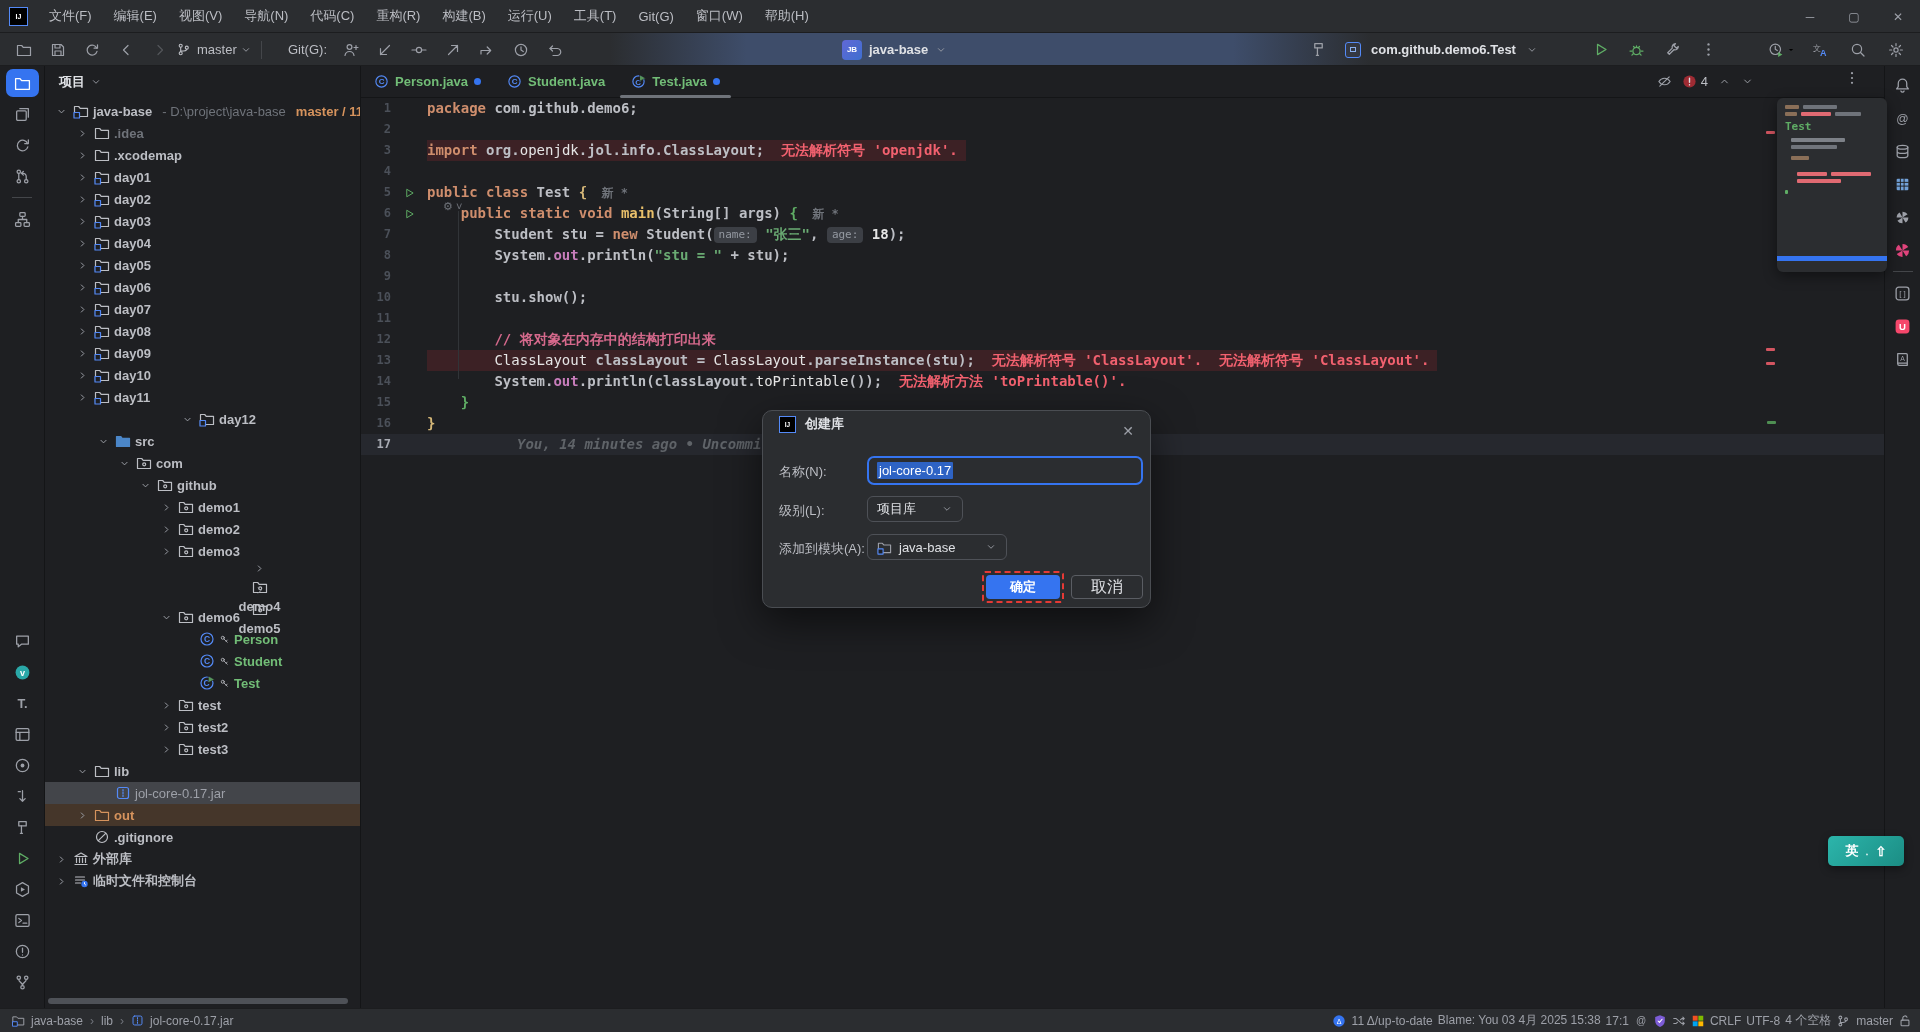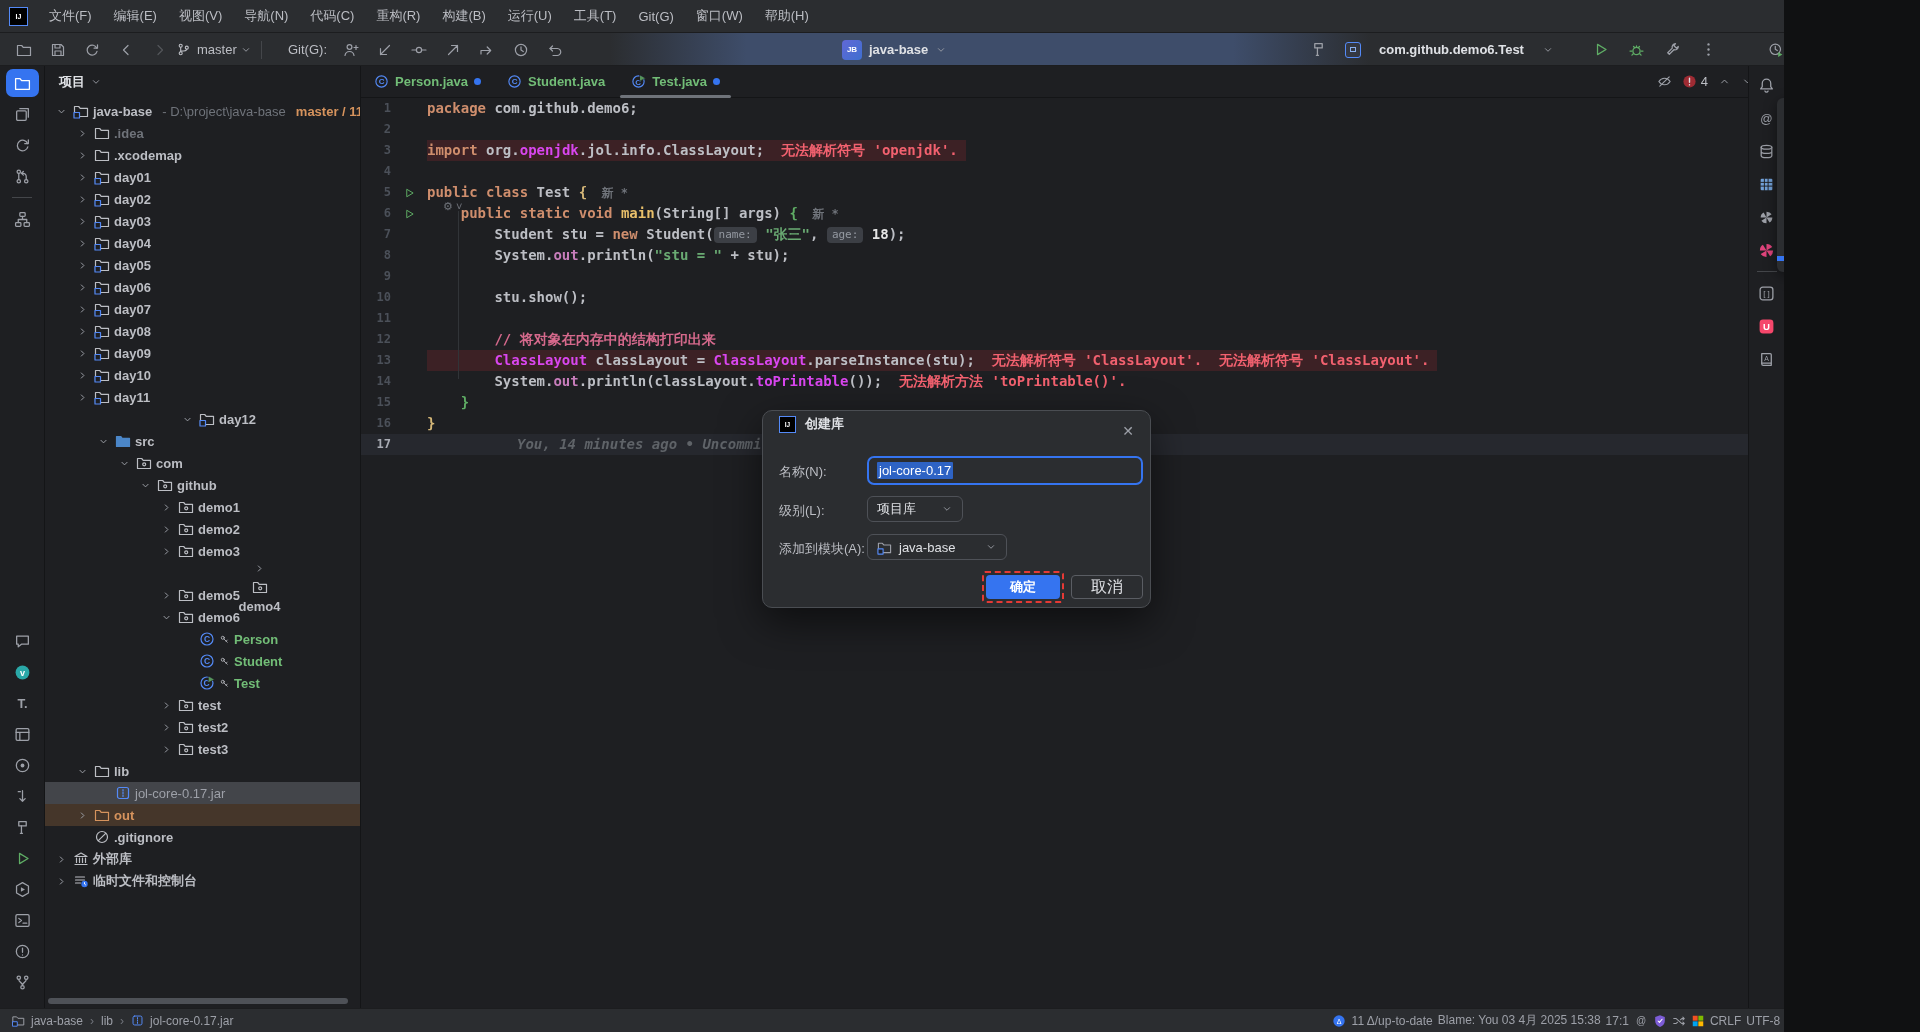--- a/index.html
+++ b/index.html
@@ -1,18 +1,18 @@
 <!DOCTYPE html>
 <html><head>
 <meta charset="utf-8">
 <style>
   *{margin:0;padding:0;box-sizing:border-box;}
   html,body{background:#101112;}
   body{font-family:"Liberation Sans",sans-serif;}
-  #app{position:relative;width:1784px;height:1032px;background:#1e1f22;color:#bcbec4;overflow:hidden;font-size:13px;}
+  #app{position:relative;width:1920px;height:1032px;background:#1e1f22;color:#bcbec4;overflow:hidden;font-size:13px;}
   svg{display:block;}
   .ico{display:inline-flex;align-items:center;justify-content:center;flex:0 0 auto;}
   .ico svg{stroke:currentColor;fill:none;stroke-width:1.2;stroke-linecap:round;stroke-linejoin:round;}
 
   
   #menubar{position:absolute;left:0;top:0;width:1920px;height:33px;background:#2b2d30;display:flex;align-items:center;border-bottom:1px solid #1c1d1f;}
   #logo{width:19px;height:19px;margin:0 10px 0 9px;background:#000;border:1px solid #548af7;color:#fff;font-size:7px;font-weight:700;display:flex;align-items:center;justify-content:center;letter-spacing:0;}
   .menu-item{padding:0 11px;height:33px;display:flex;align-items:center;color:#bcbec4;cursor:default;}
   #win-controls{position:absolute;right:0;top:0;height:33px;display:flex;}
   #win-controls span{width:44px;height:33px;display:flex;align-items:center;justify-content:center;color:#9da0a8;font-size:12px;}
@@ -23,21 +23,21 @@
   .tb{position:absolute;top:0;height:33px;display:flex;align-items:center;color:#9da0a8;}
   .tbtn{width:28px;height:28px;border-radius:4px;display:flex;align-items:center;justify-content:center;color:#9da0a8;}
   .tbtn.dim{color:#54565a;}
   #tb-left{left:10px;gap:6px;}
   #tb-master{gap:3px;color:#bcbec4;}
   #tb-git{gap:6px;}
   .tb-sep{width:1px;height:18px;background:#44464a;margin:0 6px;}
   #tb-project{left:842px;gap:7px;}
   #jb-badge{width:20px;height:20px;border-radius:4px;background:linear-gradient(135deg,#6168d6,#3e6fd0);color:#fff;font-size:8px;font-weight:700;display:flex;align-items:center;justify-content:center;}
   #tb-project .pname{color:#dfe1e5;font-weight:600;}
-  #tb-runcfg{left:1345px;gap:18px;color:#dfe1e5;}
+  #tb-runcfg{left:1345px;gap:10px;color:#dfe1e5;}
   #tb-runcfg .rname{font-weight:600;}
   .appicon{width:16px;height:16px;border:1px solid #548af7;border-radius:3px;background:#3b415077;display:flex;align-items:center;justify-content:center;}
   .appicon i{width:6px;height:5px;border:1px solid #8ab0ef;display:block;}
   #tb-run{left:1586px;gap:8px;}
   #tb-far{left:1768px;gap:10px;}
   .chev{color:#9da0a8;}
 
   
   #leftstrip{position:absolute;left:0;top:66px;width:45px;height:942px;background:#1e1f22;border-right:1px solid #141517;}
   .stripe-btn{width:33px;height:28px;margin:3px auto;display:flex;align-items:center;justify-content:center;border-radius:7px;color:#9da0a8;}
@@ -73,21 +73,21 @@
   #code{position:absolute;left:0;top:32px;width:100%;}
   .cline{position:relative;height:21px;display:flex;align-items:center;}
   .cline.caret{background:#26282e;}
   .cline .ln{width:40px;text-align:right;padding-right:10px;color:#4b5059;font:600 12px/21px "DejaVu Sans Mono",monospace;flex:0 0 auto;}
   .cline.caret .ln{color:#a8abb3;}
   .cline .runsl{width:16px;flex:0 0 auto;display:flex;justify-content:center;}
   .cline .barsl{width:10px;flex:0 0 auto;position:relative;}
   .cline .barsl i{position:absolute;left:3px;top:0;bottom:0;width:2.5px;background:#4e8e52;}
   .cline pre{font:600 14px/21px "DejaVu Sans Mono",monospace;letter-spacing:0;white-space:pre;}
   .cline pre.errbg{background:#3c2125;padding-right:8px;}
-  .k{color:#cf8e6d;}.p{color:#bcbec4;}.e{color:#d946ef;font-weight:700;}
+  .k{color:#cf8e6d;}.p{color:#bcbec4;}.e{color:#e5e5e5;font-weight:400;}
   .s{color:#6aab73;}.num{color:#e5e5e5;}.f{color:#c77dbb;}.m{color:#e8bf6a;}
   .c{color:#d5698c;}.b1{color:#d5b778;}.b2{color:#5fad65;}
   .ie{color:#f2616f;}
   .ih{color:#6f737a;font-size:12px;}
   .pill{display:inline-block;background:#3c3f45;color:#9499a1;border-radius:4px;padding:0 5px;font-size:11px;line-height:16px;vertical-align:1px;font-weight:400;}
   .blame{color:#5f6368;font-style:italic;margin-left:90px;}
   #intention{position:absolute;left:82px;top:134px;color:#6f737a;font-size:11px;display:flex;gap:2px;align-items:center;}
   #guide1{position:absolute;left:97px;top:145px;width:1px;height:168px;background:#313438;}
   #insp{position:absolute;right:130px;top:8px;display:flex;align-items:center;gap:10px;color:#9da0a8;}
   #insp .cnt{color:#bcbec4;margin-left:-6px;}
@@ -830,21 +830,21 @@
             </svg>
           </span>
           <span class="ico">
             <svg viewBox="0 0 16 16" width="16" height="16">
               <path d="M1.5 3.5h4.2l1.5 1.8h7.3v8.2H1.5z"></path>
               <circle cx="8.2" cy="9.3" r="1.5"></circle>
             </svg>
           </span>
           <span class="lbl">demo4</span>
         </div>
-        <div class="trow" style="padding-left: 113px;">
+        <div class="trow" style="padding-left: 113px; flex-direction: column;">
           <span class="chsl">
             <svg viewBox="0 0 16 16" width="13" height="13" style="stroke:#9da0a8;fill:none;stroke-width:1.2">
               <path d="M6.2 4.5L9.7 8l-3.5 3.5"></path>
             </svg>
           </span>
           <span class="ico">
             <svg viewBox="0 0 16 16" width="16" height="16">
               <path d="M1.5 3.5h4.2l1.5 1.8h7.3v8.2H1.5z"></path>
               <circle cx="8.2" cy="9.3" r="1.5"></circle>
             </svg>

